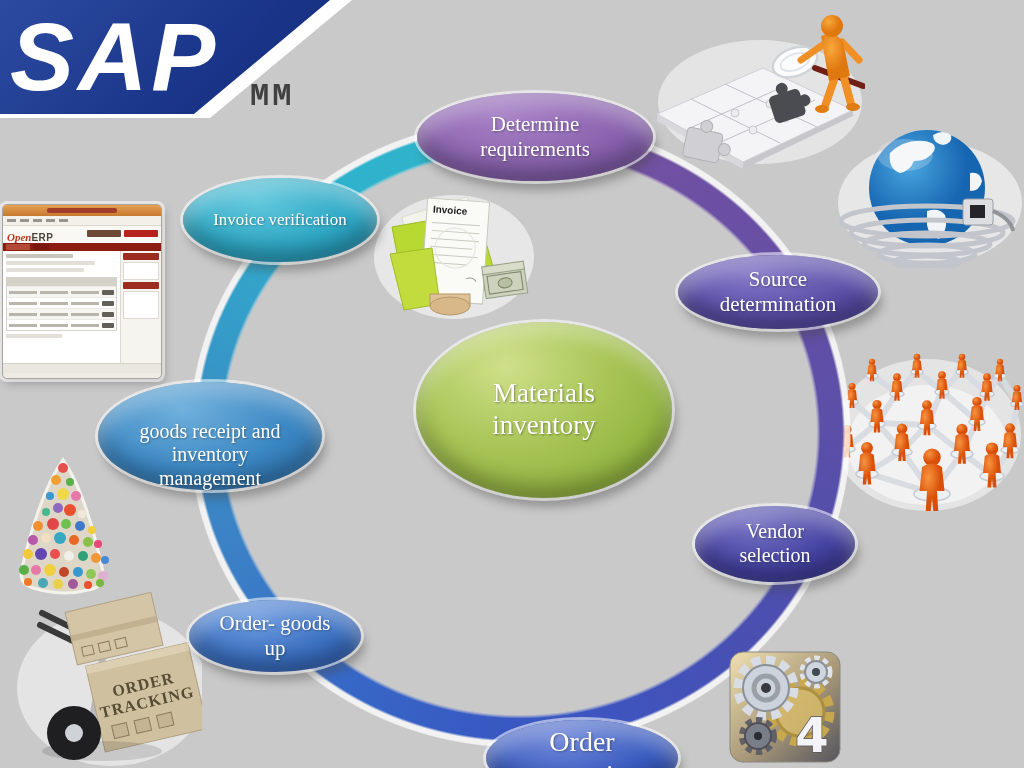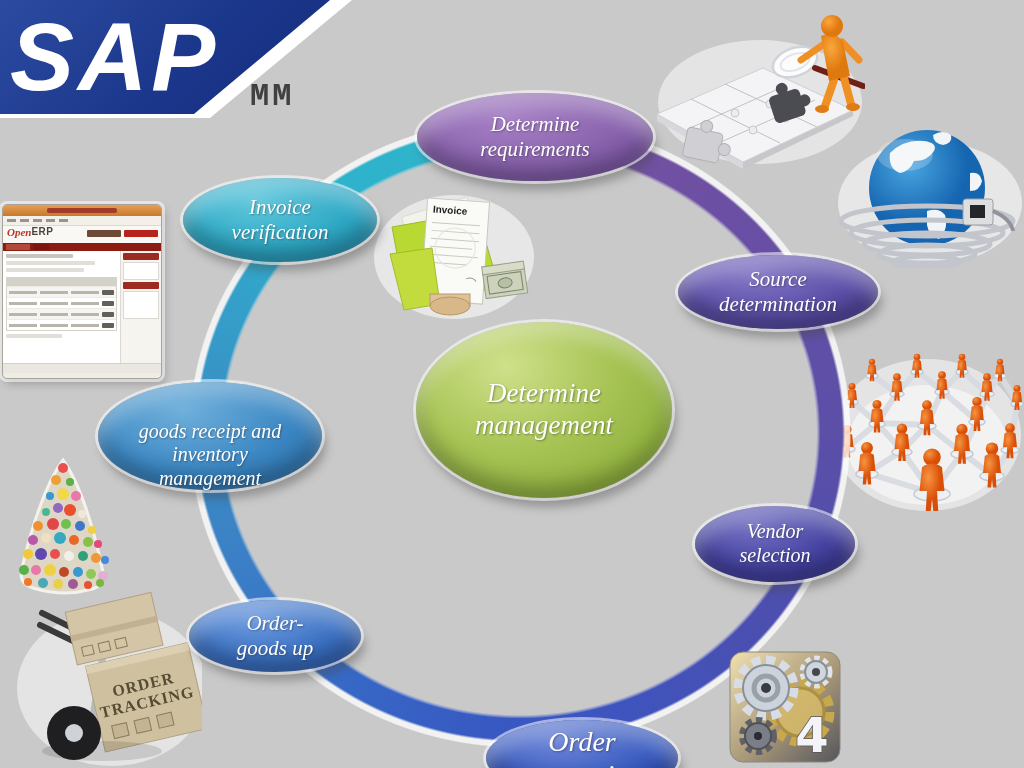--- a/index.html
+++ b/index.html
@@ -29,25 +29,25 @@
       #6a5aa8 352deg,#7b539f 360deg);
     -webkit-mask-image:radial-gradient(325px 309px at 520px 433px,transparent 0 91.2%,#000 92.4% 99.2%,transparent 100%);
     mask-image:radial-gradient(325px 309px at 520px 433px,transparent 0 91.2%,#000 92.4% 99.2%,transparent 100%);
     filter:drop-shadow(3px 6px 5px rgba(80,80,80,.45));}
 
   
   .node{position:absolute;border-radius:50%;display:flex;align-items:center;justify-content:center;
         text-align:center;color:#fff;z-index:3;text-shadow:1px 1px 2px rgba(30,30,30,.4);
         box-shadow:0 0 0 3px rgba(255,255,255,.55),4px 9px 10px rgba(70,70,70,.4),
                    inset 0 12px 18px rgba(255,255,255,.35),inset 0 -12px 20px rgba(0,0,0,.28);}
-  .node span{display:block;line-height:1.18;font-style:italic;}
+  .node span{display:block;line-height:1.18;}
   .n-det  {left:417px;top:93px;width:236px;height:88px;font-size:21px;
            background:radial-gradient(ellipse at 38% 26%,#a781c6 0%,#8a63ae 55%,#6f4d9d 100%);}
   .n-det span{width:170px;}
-  .n-inv  {left:183px;top:178px;width:194px;height:84px;font-size:21px;
+  .n-inv  {left:183px;top:178px;width:194px;height:84px;font-size:17px;
            background:radial-gradient(ellipse at 38% 26%,#62c8dc 0%,#2fa9c6 55%,#1e86a6 100%);}
   .n-inv span{width:140px;}
   .n-src  {left:678px;top:255px;width:200px;height:74px;font-size:21px;
            background:radial-gradient(ellipse at 38% 26%,#8376c6 0%,#5b4fa8 55%,#443a90 100%);}
   .n-src span{width:150px;}
   .n-goods{left:98px;top:382px;width:224px;height:108px;font-size:20px;
            background:radial-gradient(ellipse at 38% 26%,#6fb0dc 0%,#3b87c3 55%,#2a6aa4 100%);}
   .n-goods span{width:160px;margin-top:38px;}
   .n-vend {left:695px;top:506px;width:160px;height:76px;font-size:20px;
            background:radial-gradient(ellipse at 38% 26%,#7370c2 0%,#4543a2 55%,#332f86 100%);}
@@ -67,21 +67,21 @@
   .art-back{z-index:0;}
 
   
   .erp{position:absolute;left:2px;top:204px;width:158px;height:173px;z-index:2;background:#efece6;
        border:1px solid #a9a49a;border-radius:5px;overflow:hidden;font-family:"Liberation Sans",sans-serif;
        box-shadow:0 0 0 3px rgba(255,255,255,.55),3px 5px 8px rgba(60,60,60,.3);}
   .erp-title{height:11px;background:linear-gradient(#e6a055,#c67a2e);display:flex;align-items:center;justify-content:center;}
   .erp-title i{width:70px;height:5px;background:#a23c28;border-radius:2px;}
   .erp-menu{height:9px;background:#f3f0ea;border-bottom:1px solid #ddd8d0;display:flex;gap:4px;align-items:center;padding:0 4px;}
   .erp-menu i{width:9px;height:3px;background:#9a958c;}
-  .erp-logo{height:17px;background:#faf8f4;display:flex;align-items:flex-start;padding:0 4px;position:relative;}
+  .erp-logo{height:17px;background:#faf8f4;display:flex;align-items:flex-end;padding:0 4px;position:relative;}
   .erp-logo .o{color:#c03524;font-family:"Liberation Serif",serif;font-style:italic;font-weight:bold;font-size:11px;}
   .erp-logo .e{color:#4a453c;font-weight:bold;font-size:10px;letter-spacing:.5px;}
   .erp-logo .chip1{position:absolute;right:40px;top:4px;width:34px;height:7px;background:#6e4a36;border-radius:1px;}
   .erp-logo .chip2{position:absolute;right:3px;top:4px;width:34px;height:7px;background:#b5231c;border-radius:1px;}
   .erp-nav{height:8px;background:#8c1c12;display:flex;align-items:center;gap:3px;padding:0 3px;}
   .erp-nav i{width:24px;height:6px;background:#b24a36;}
   .erp-nav i+i{width:16px;background:#7a180f;}
   .erp-body{display:flex;height:112px;background:#fff;}
   .erp-main{flex:1;padding:3px;display:flex;flex-direction:column;gap:3px;}
   .bar{height:4px;background:#c9c5bc;border-radius:1px;}
@@ -431,21 +431,21 @@
   <div class="node n-vend">
     <span>Vendor selection</span>
   </div>
   <div class="node n-ofu">
     <span>Order- goods up</span>
   </div>
   <div class="node n-oproc">
     <span>Order processing</span>
   </div>
   <div class="node n-center">
-    <span>Determine management</span>
+    <span>Materials inventory</span>
   </div>
 
   <div class="sap-wrap">
     <div class="sap-white"></div>
     <div class="sap-blue">
       <span class="sap-text">SAP</span>
     </div>
     <div class="sap-mm">MM</div>
   </div>
 

